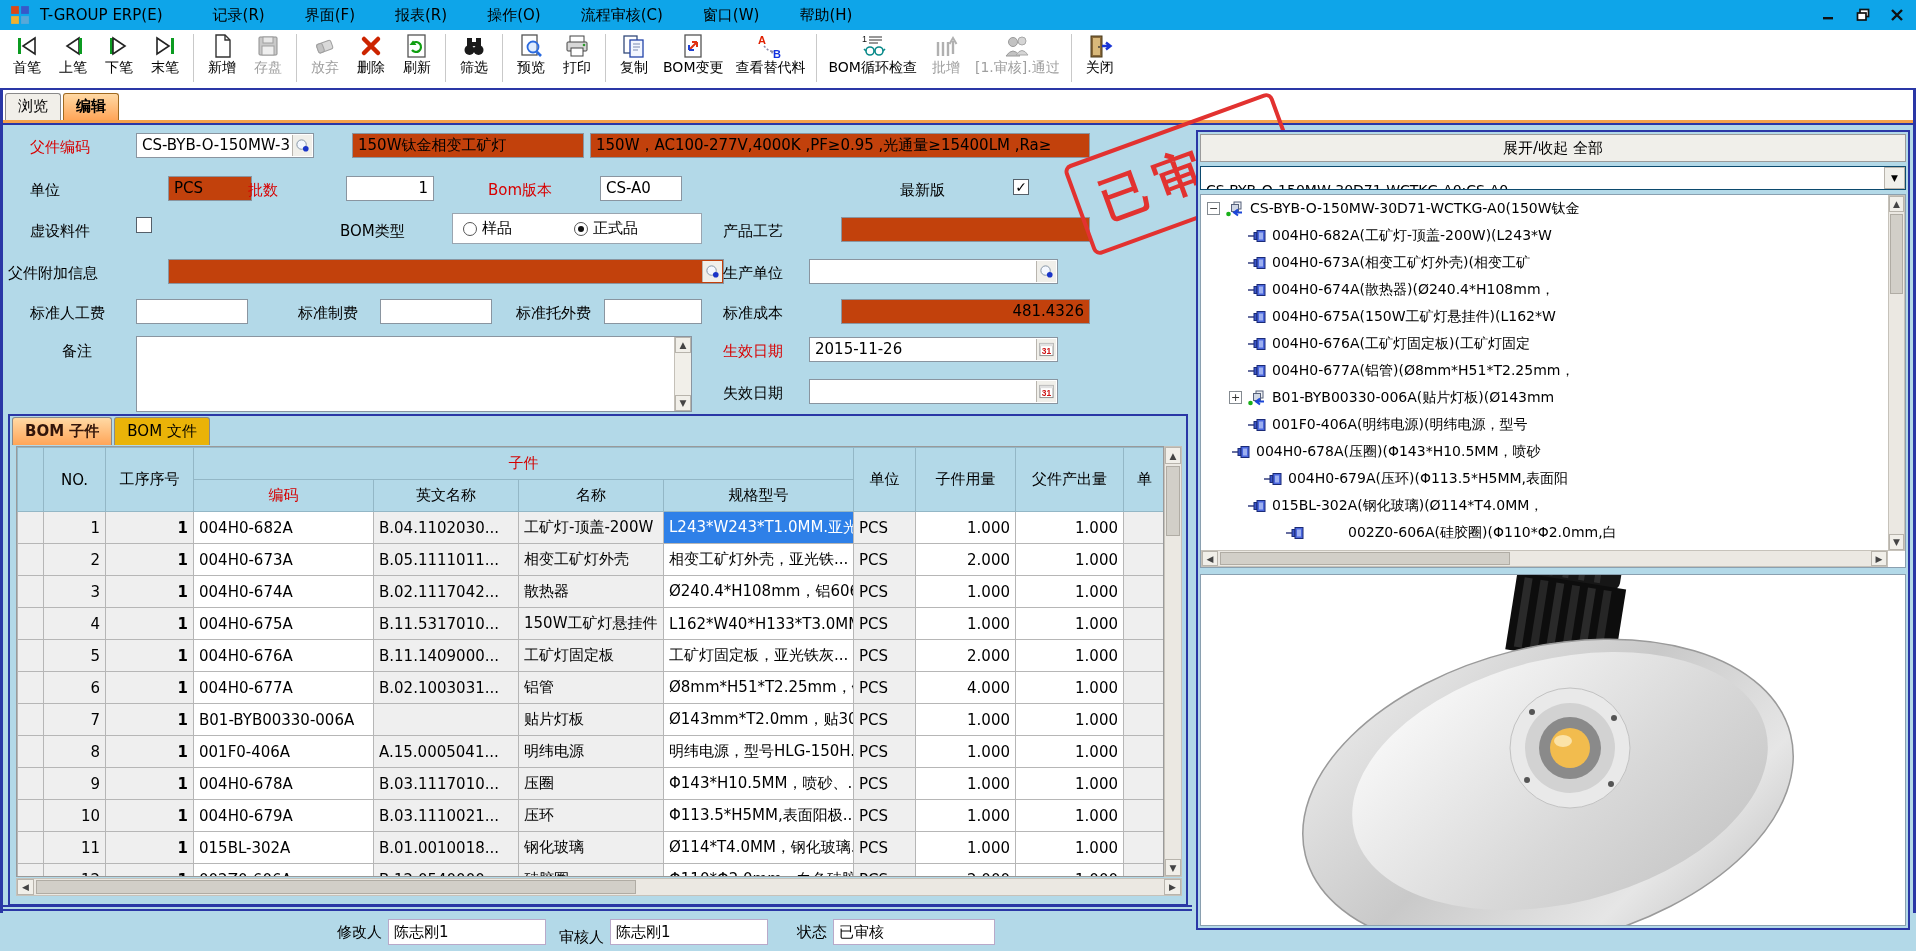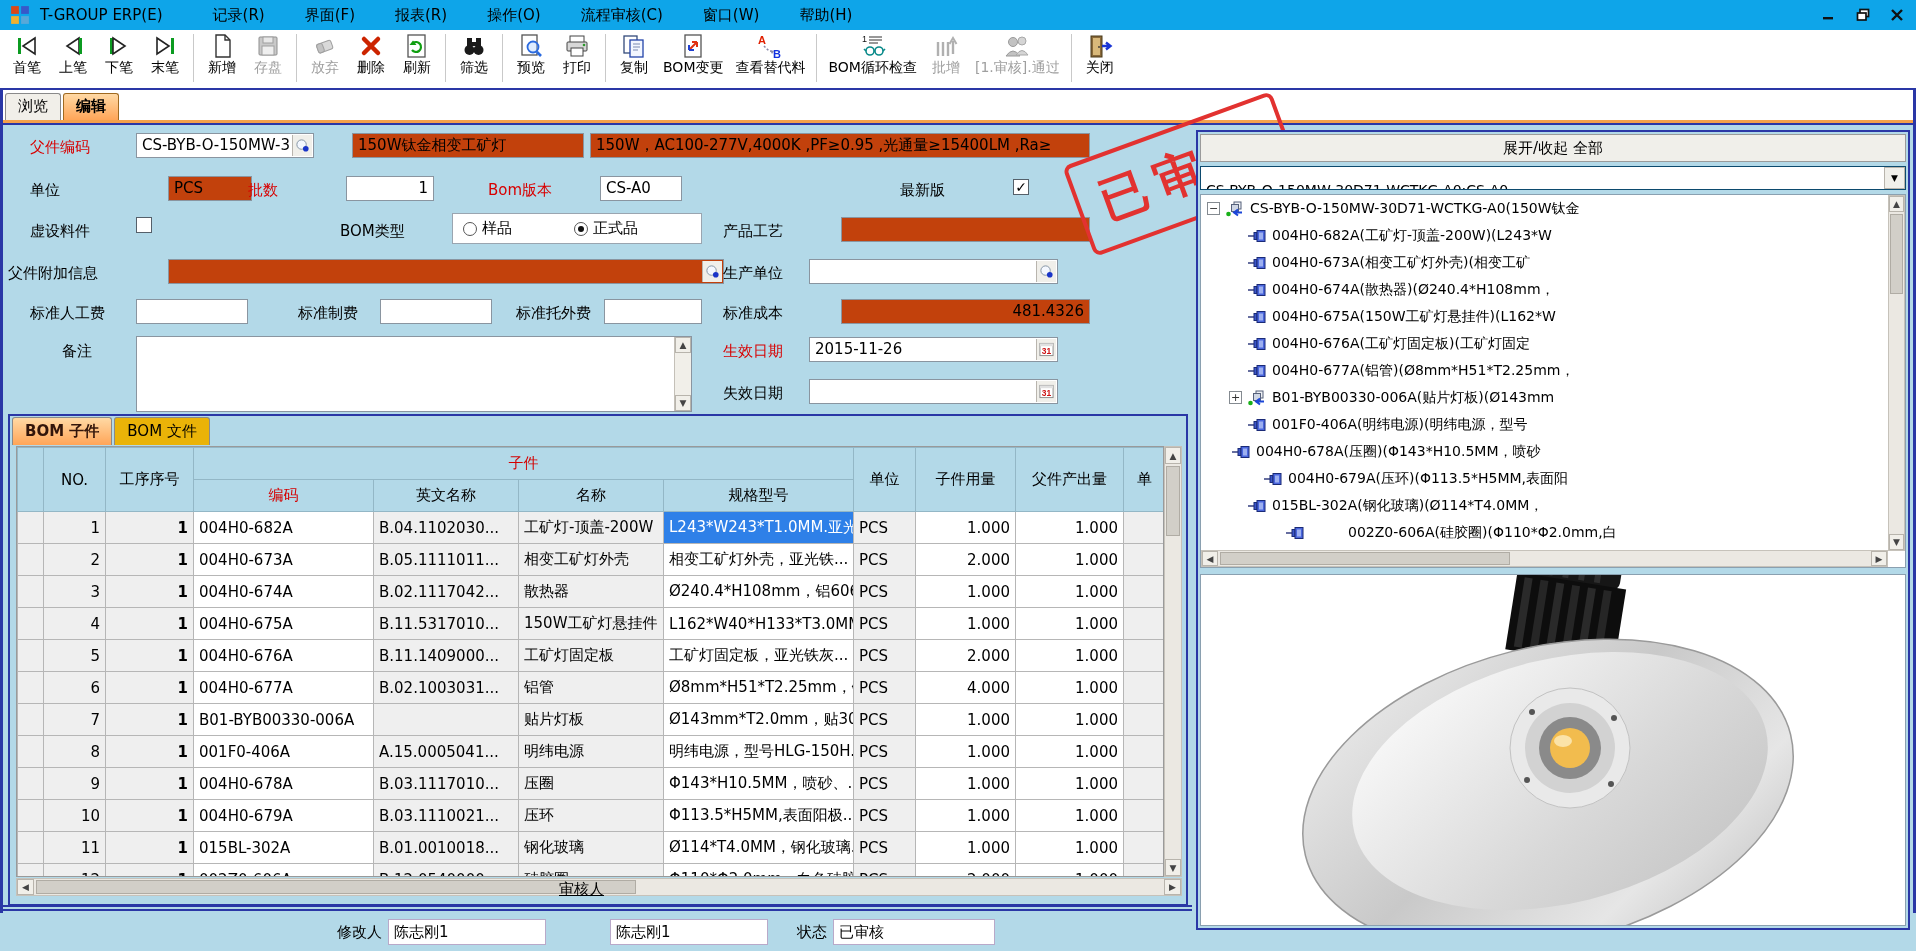--- a/index.html
+++ b/index.html
@@ -928,18 +928,18 @@
       <ellipse cx="330" cy="191" rx="9" ry="6" fill="#fbe3a8"></ellipse>
       <circle cx="299" cy="162" r="3" fill="#555"></circle>
         <circle cx="381" cy="168" r="3" fill="#555"></circle>
       <circle cx="294" cy="230" r="3" fill="#555"></circle>
         <circle cx="378" cy="234" r="3" fill="#555"></circle>
     </svg>
   </div>
 
   <div class="footer-label" style="left:300px;top:919px;width:82px;">修改人</div>
   <div class="footer-field" style="left:388px;top:919px;width:158px;">陈志刚1</div>
-  <div class="footer-label" style="left:548px;top:876px;width:56px;text-decoration:underline;">审核人</div>
+  <div class="footer-label" style="left:548px;top:924px;width:56px;">审核人</div>
   <div class="footer-field" style="left:610px;top:919px;width:158px;">陈志刚1</div>
   <div class="footer-label" style="left:782px;top:919px;width:45px;">状态</div>
   <div class="footer-field" style="left:833px;top:919px;width:162px;">已审核</div>
 
 </div>
 
 </body></html>

